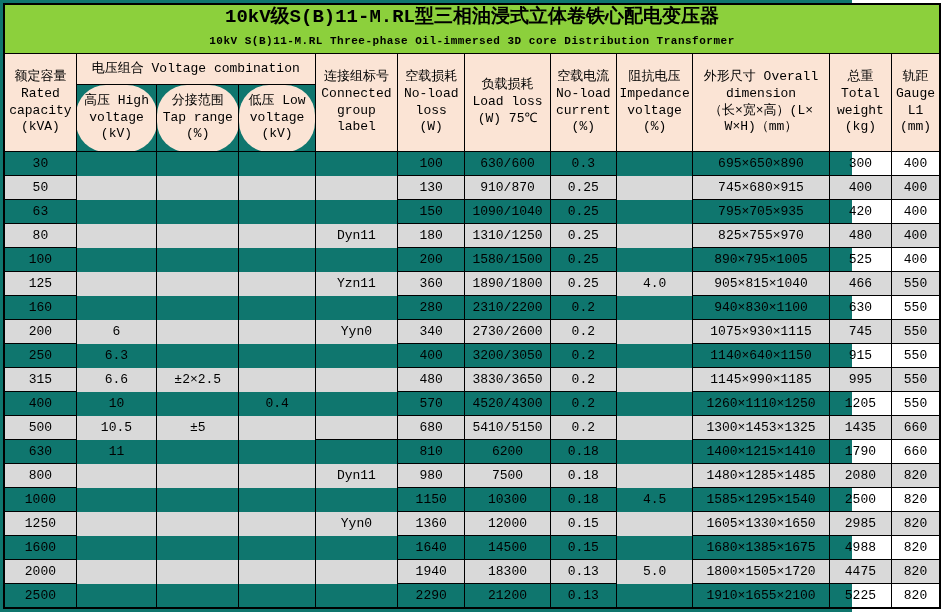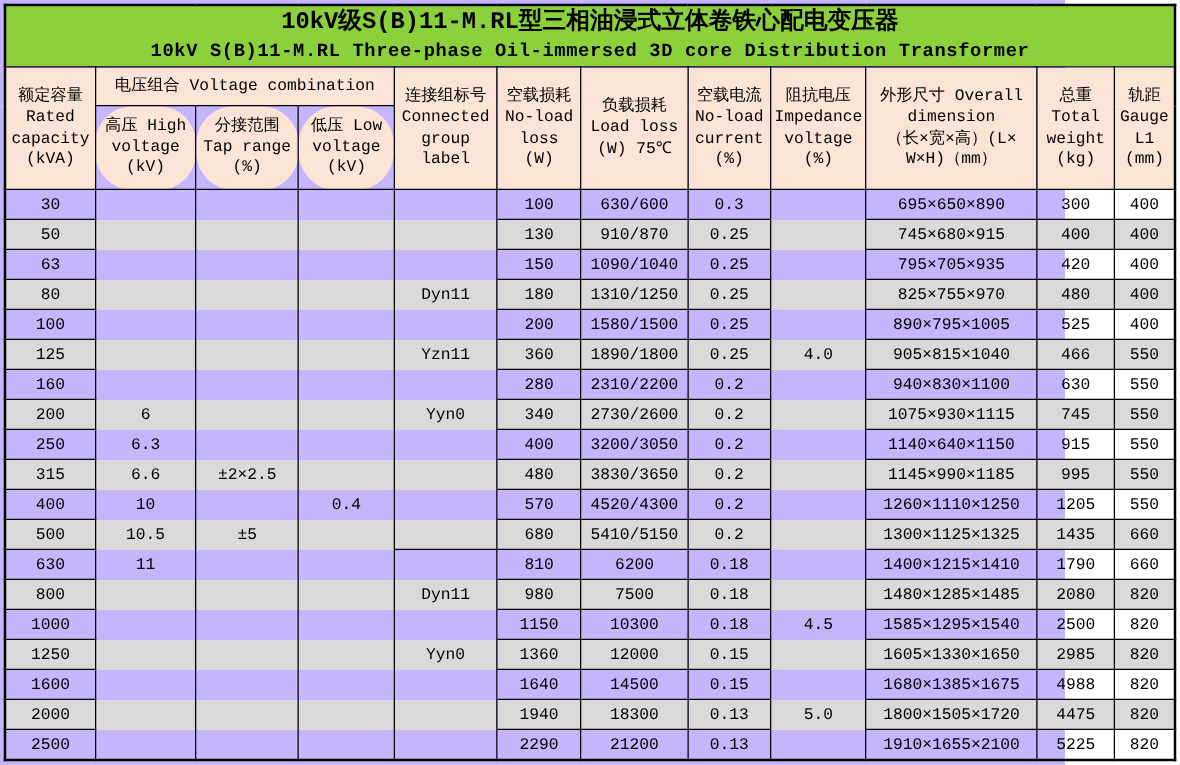--- a/index.html
+++ b/index.html
@@ -1,39 +1,39 @@
 <!DOCTYPE html>
 <html style="--title-bg: #8CD03C; --header-bg: #FBE4D5; --stripe-bg: #D9D9D9;"><head>
 <meta charset="utf-8">
 <style>
   html,body{margin:0;padding:0;background:#fff;}
   .page{
     width:852px;height:612px;box-sizing:border-box;
-    padding:3px;background:#c4b5fd;
+    padding:3px;background:#0f766e;
     font-family:"Liberation Mono","DejaVu Sans Mono",monospace;
   }
   table.spec{
     width:938px;height:606px;
     border-collapse:collapse;table-layout:fixed;
     border:2px solid #000;
     color:#000;
   }
   td,th{
     border:1px solid #000;
     padding:0 1px;
     text-align:center;vertical-align:middle;
     overflow:hidden;
     font-weight:normal;
   }
   .title-cell{
     background:var(--title-bg,#8CD03C);
     height:48px;border-bottom:1px solid #000;
   }
   .title-cn{font-size:19px;font-weight:bold;line-height:25px;}
-  .title-en{font-size:15px;font-weight:bold;line-height:23px;letter-spacing:.5px;}
+  .title-en{font-size:11px;font-weight:bold;line-height:23px;letter-spacing:.5px;}
   thead th{
     background:var(--header-bg,#FBE4D5);
     font-size:13px;line-height:1.3;
     white-space:pre-line;
   }
   tr.hdr-top th{height:30px;}
   tr.hdr-sub th{height:66px;border-radius:30px;}
   tbody td{font-size:13px;height:23px;white-space:nowrap;}
   tbody tr.stripe td{background:var(--stripe-bg,#D9D9D9);}
   
@@ -274,21 +274,21 @@
         <tr class="stripe">
           <td>500</td>
           <td class="noborder">10.5</td>
           <td class="noborder">±5</td>
           <td class="noborder"></td>
           <td class="noborder"></td>
           <td>680</td>
           <td>5410/5150</td>
           <td>0.2</td>
           <td class="noborder"></td>
-          <td>1300×1125×1325</td>
+          <td>1300×1453×1325</td>
           <td>1435</td>
           <td>660</td>
         </tr>
         <tr>
           <td>630</td>
           <td class="noborder">11</td>
           <td class="noborder"></td>
           <td class="noborder"></td>
           <td class="noborder group-divider"></td>
           <td>810</td>

